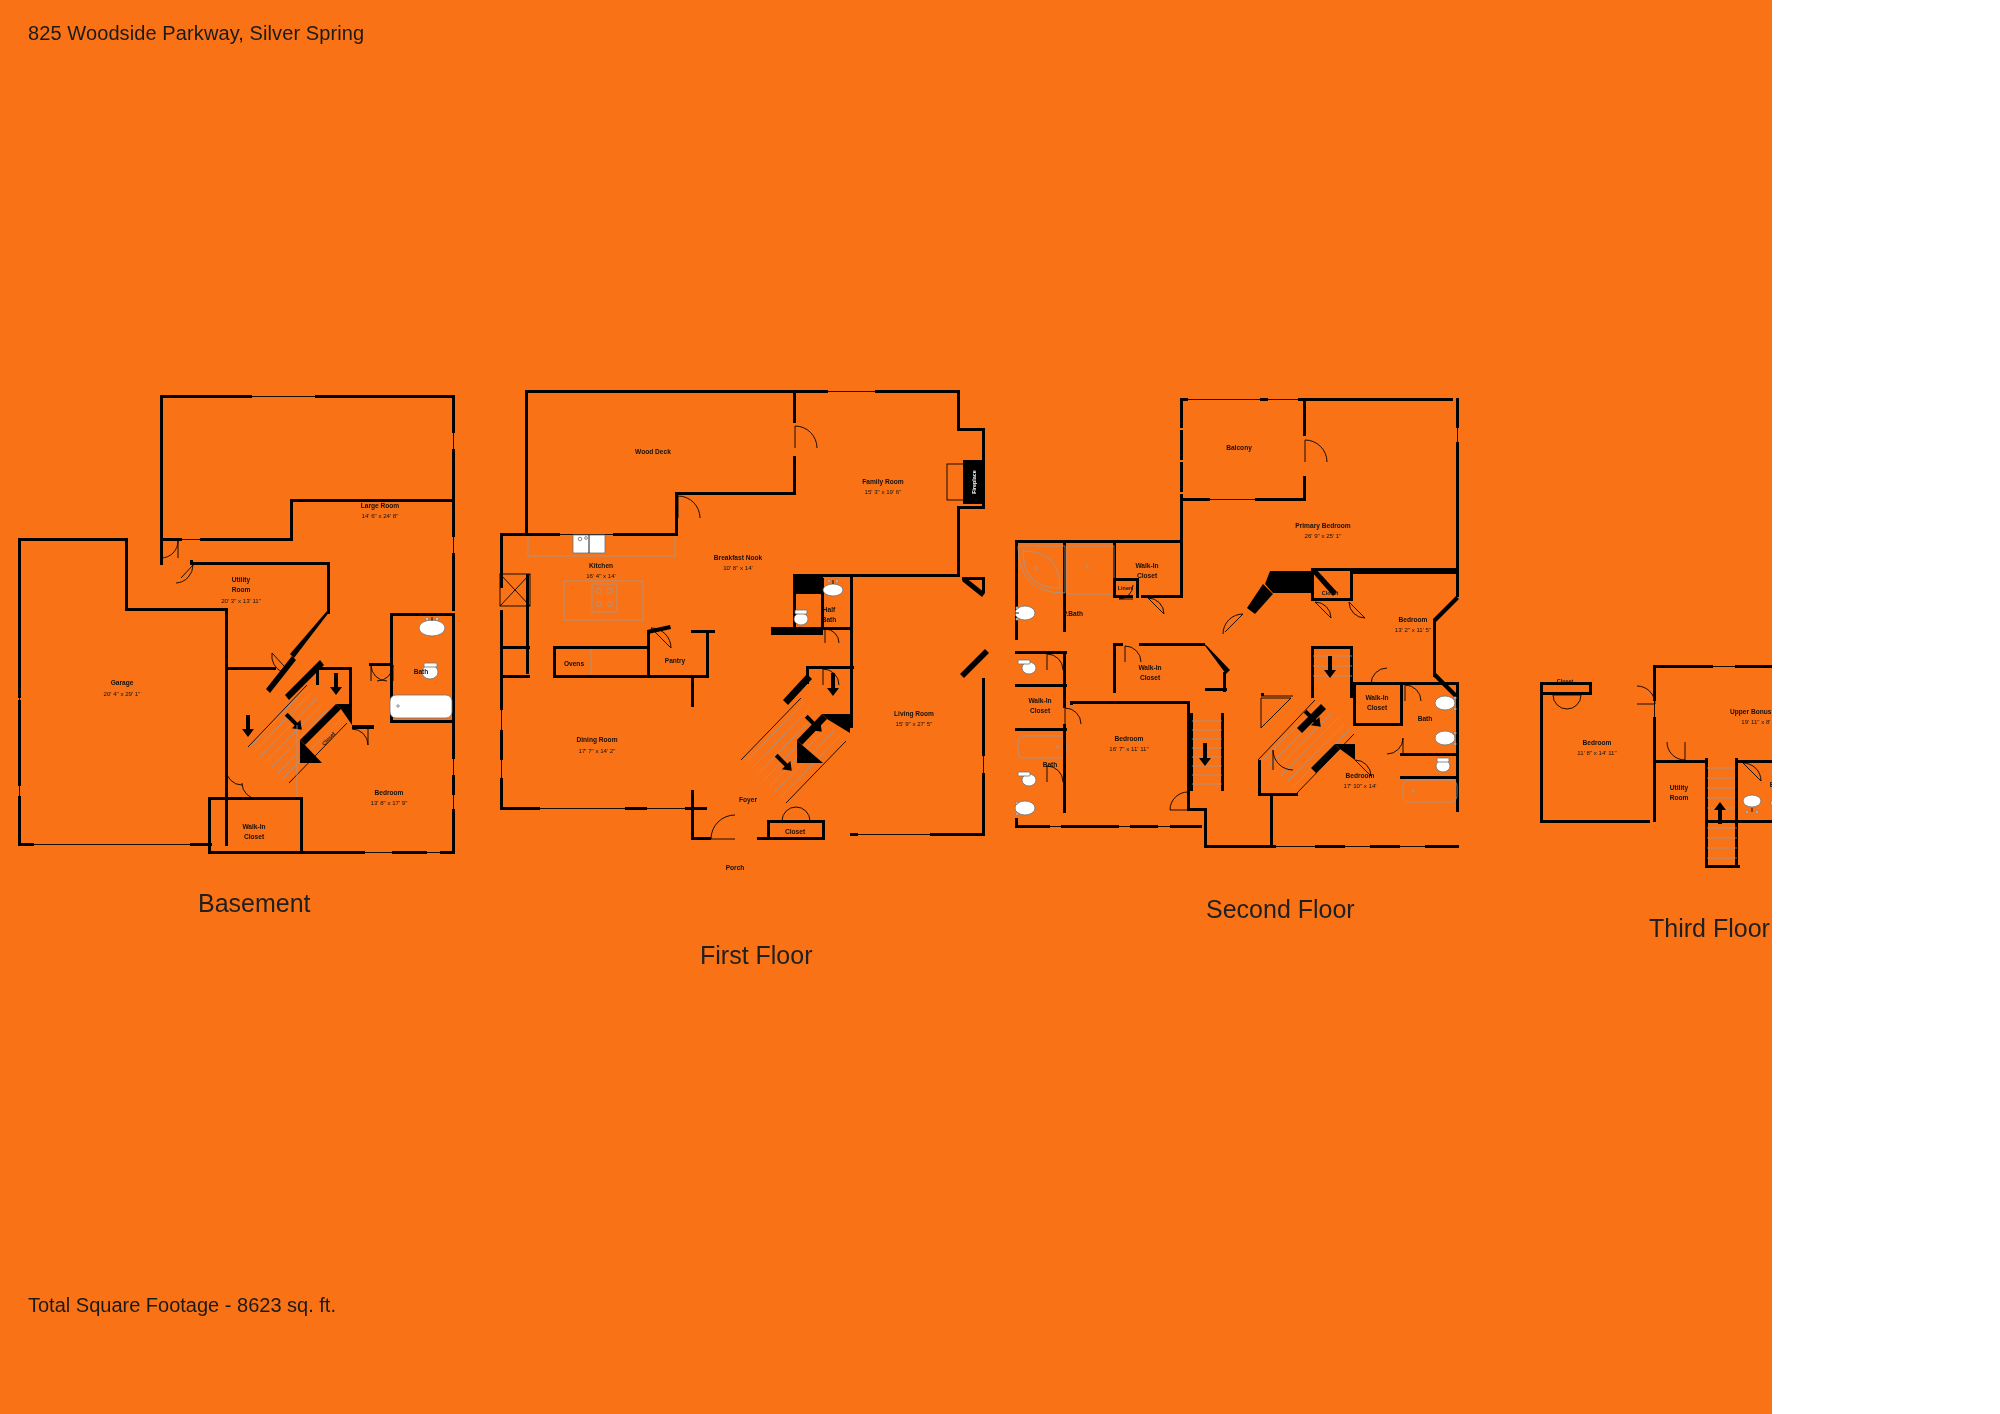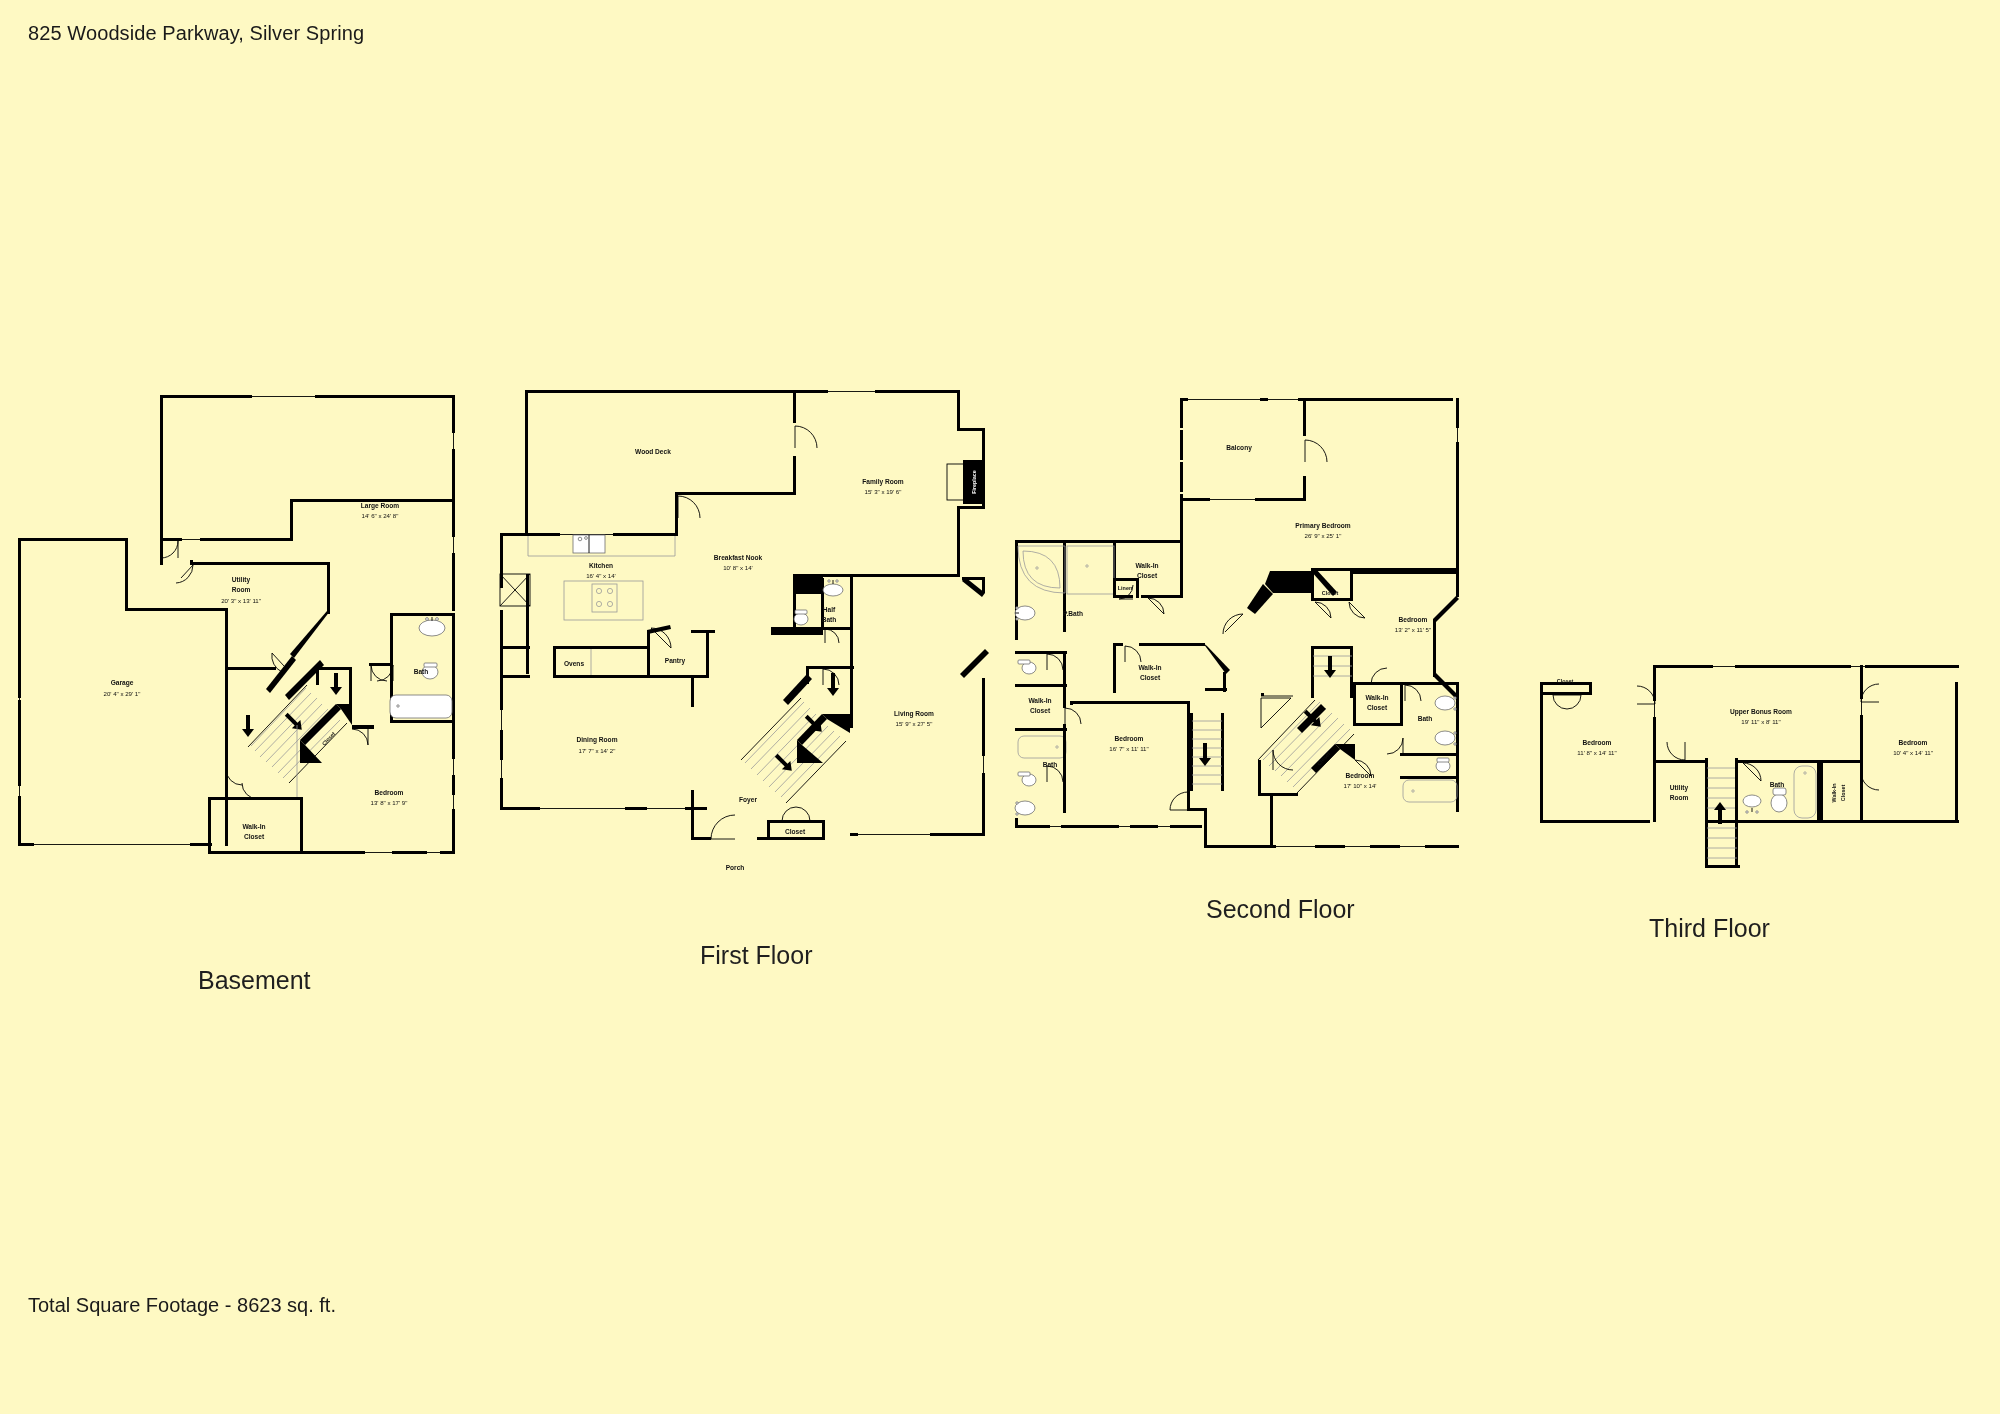--- a/index.html
+++ b/index.html
@@ -3,23 +3,23 @@
 <meta charset="utf-8">
 <style>
   * { box-sizing: border-box; }
   html, body {
     margin: 0; padding: 0;
     background: #ffffff;
     font-family: "Liberation Sans", sans-serif;
   }
   #page {
     position: relative;
-    width: 2000px;
+    width: 1772px;
     height: 1414px;
-    background: #fef9c3;
+    background: #f97316;
     overflow: hidden;
   }
   #address-title {
     position: absolute;
     left: 28px; top: 22px;
     font-size: 20px;
     color: #1a1a1a;
     letter-spacing: .1px;
     white-space: nowrap;
   }
@@ -68,21 +68,21 @@
     letter-spacing: .5px;
   }
 
   
   .floor-caption {
     position: absolute;
     font-size: 25px;
     color: #1f1f1f;
     white-space: nowrap;
   }
-  #cap-basement { left: 198px; top: 966px; }
+  #cap-basement { left: 198px; top: 889px; }
   #cap-first    { left: 700px; top: 941px; }
   #cap-second   { left: 1206px; top: 895px; }
   #cap-third    { left: 1649px; top: 914px; }
 
   
   .plan { position: absolute; }
   .plan svg { display: block; overflow: visible; }
 
   
   .wall   { fill: #000; }

